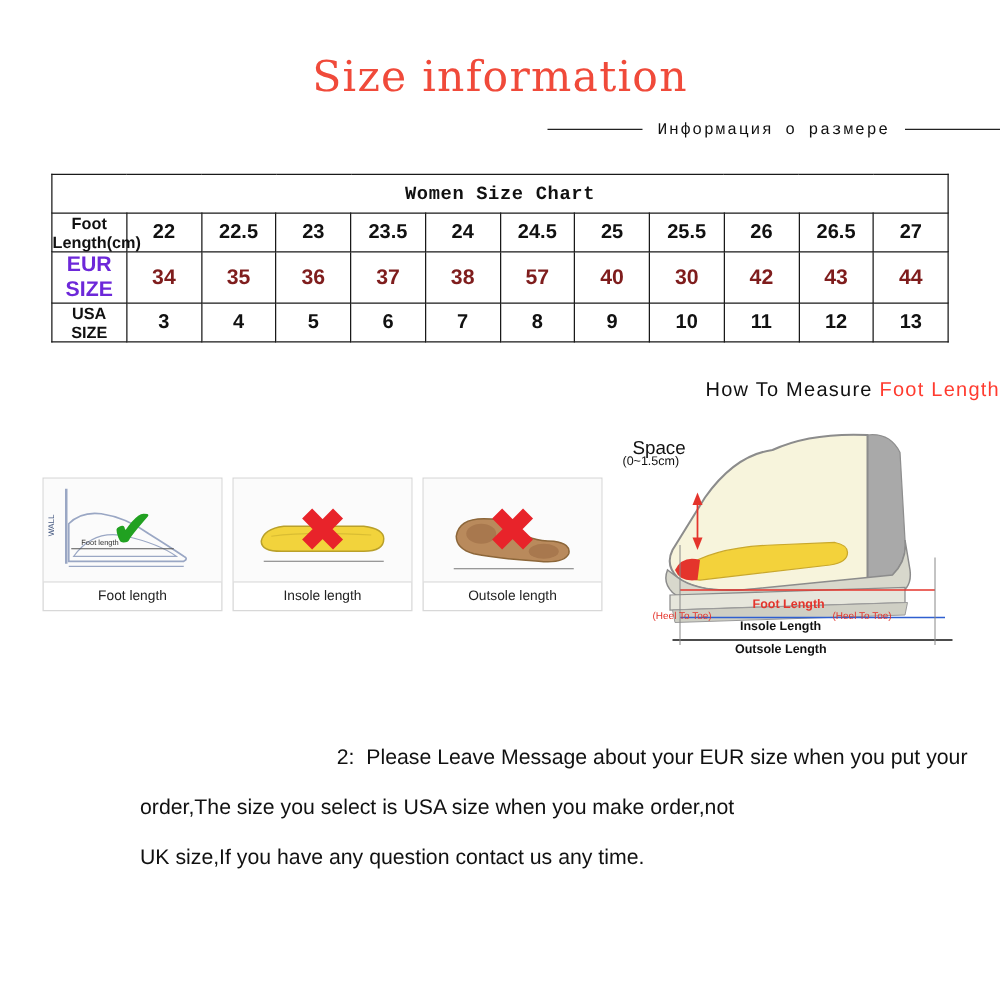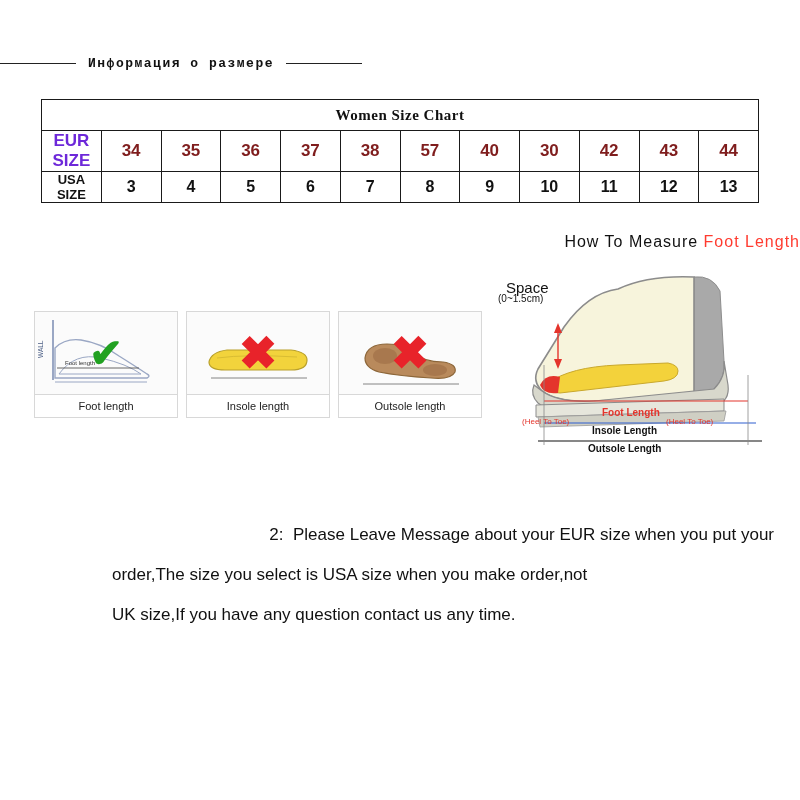--- a/index.html
+++ b/index.html
@@ -24,23 +24,22 @@
   .title {
     font-family: "DejaVu Serif", serif;
     font-size: 34px;
     color: #f04a3a;
     letter-spacing: 1px;
     font-weight: normal;
   }
   .subtitle-wrap {
     margin-top: 14px;
     display: flex;
-    justify-content: flex-start;
+    justify-content: flex-end;
     align-items: center;
-    font-weight: bold;
   }
   .subtitle-line {
     width: 76px;
     height: 1px;
     background: #222;
   }
   .subtitle {
     font-size: 13px;
     letter-spacing: 1.5px;
     color: #111;
@@ -60,21 +59,21 @@
   }
   table.size-chart td {
     border: 1px solid #1a1a1a;
     text-align: center;
     height: 30px;
     font-size: 15px;
     font-weight: bold;
     padding: 0;
   }
   td.chart-title {
-    font-family: Liberation Serif, serif;
+    font-family: Liberation Mono, monospace;
     font-size: 20px;
     height: 40px;
     letter-spacing: 0.5px;
   }
   td.row-head {
     font-size: 13px;
     width: 104px;
   }
   td.row-head.eur {
     color: #6d28d9;
@@ -165,32 +164,47 @@
   .notice .word-notice { color: #e8232a; }
   .notice .hl { color: #ff3b2f; }
   .notice-line { display: block; }
   .notice-indent { padding-left: 62px; text-align: right; }
   .notice-indent2 { padding-left: 78px; }
 </style>
 </head>
 <body>
 
 <div class="header">
+  <div class="title">Size information</div>
   <div class="subtitle-wrap">
     <span class="subtitle-line"></span>
     <span class="subtitle">Информация о размере</span>
     <span class="subtitle-line"></span>
   </div>
 </div>
 
 <div class="table-wrap">
   <table class="size-chart">
     <tbody>
         <tr>
       <td class="chart-title" colspan="12">Women Size Chart</td>
+    </tr>
+    <tr class="foot-row">
+      <td class="row-head">Foot Length(cm)</td>
+      <td>22</td>
+      <td>22.5</td>
+      <td>23</td>
+      <td>23.5</td>
+      <td>24</td>
+      <td>24.5</td>
+      <td>25</td>
+      <td>25.5</td>
+      <td>26</td>
+      <td>26.5</td>
+      <td>27</td>
     </tr>
     <tr class="eur-row">
       <td class="row-head eur">EUR SIZE</td>
       <td>34</td>
       <td>35</td>
       <td>36</td>
       <td>37</td>
       <td>38</td>
       <td>57</td>
       <td>40</td>

